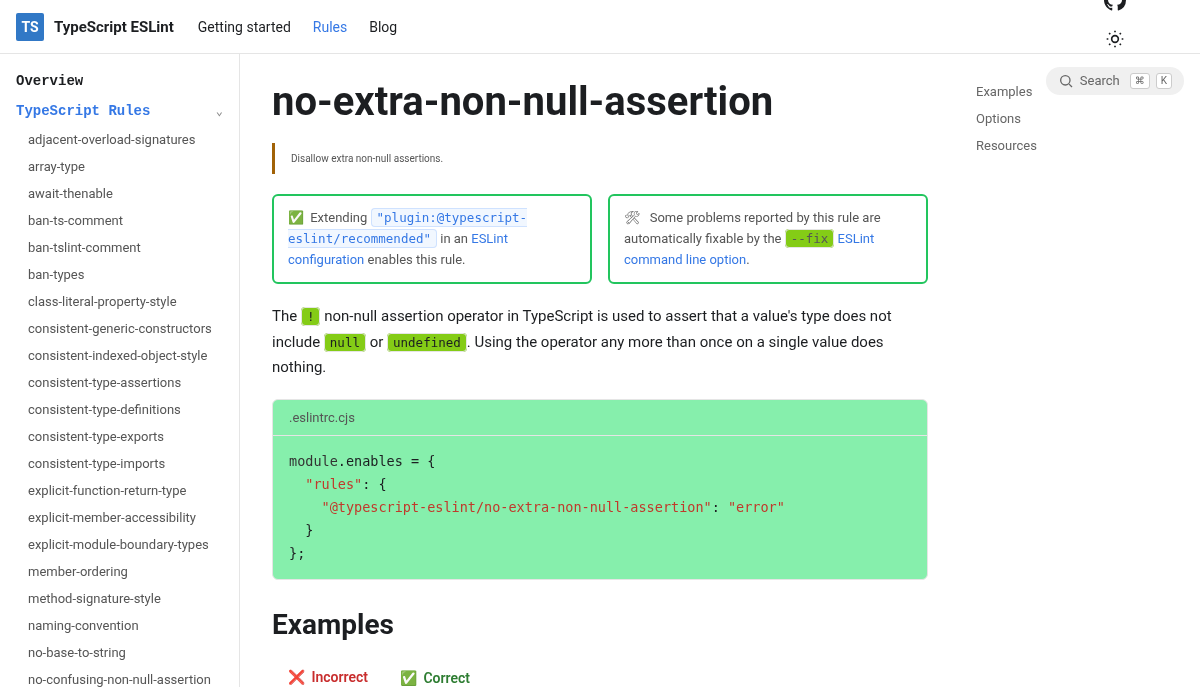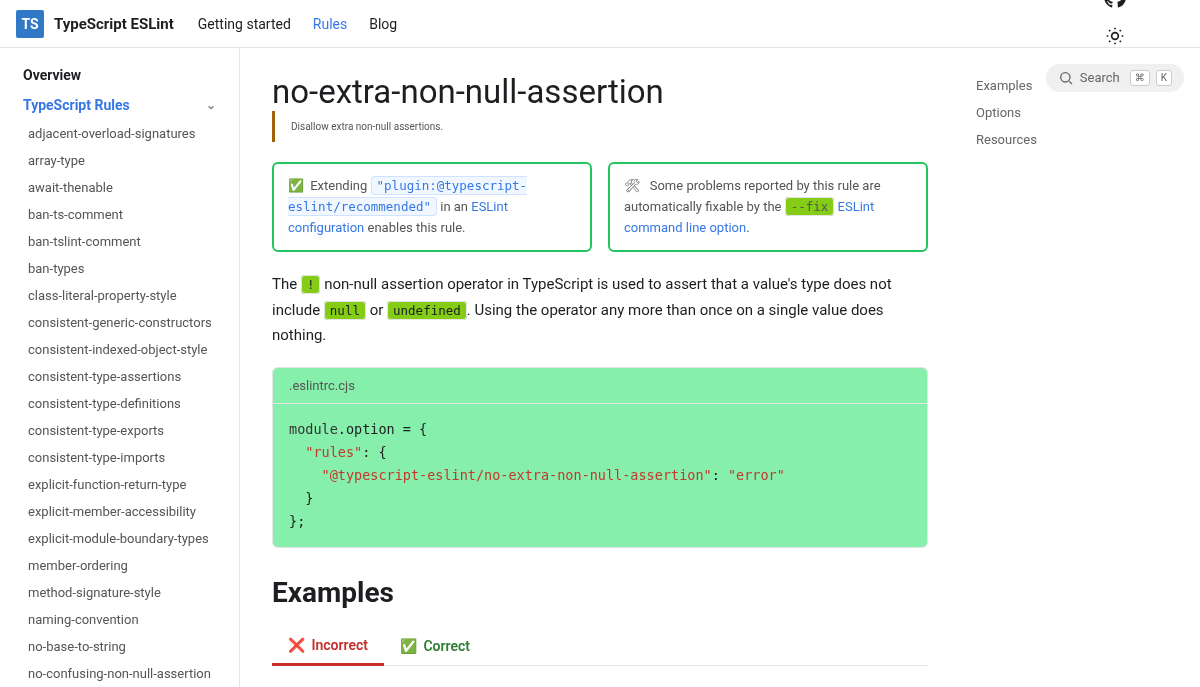--- a/index.html
+++ b/index.html
@@ -1,38 +1,38 @@
 <!DOCTYPE html>
 <html><head>
 <meta charset="utf-8">
 <style>
 * { margin: 0; padding: 0; box-sizing: border-box; }
 body { font-family: -apple-system, BlinkMacSystemFont, "Segoe UI", Roboto, sans-serif; color: #1c1e21; background: #fff; }
-.navbar { display: flex; align-items: center; padding: 8px 16px; border-bottom: 1px solid #e5e5e5; height: 48px; }
+.navbar { display: flex; align-items: center; padding: 8px 16px; border-bottom: 1px solid #e5e5e5; height: 54px; }
 .logo { width: 28px; height: 28px; background: #3178c6; color: #fff; display: flex; align-items: center; justify-content: center; font-weight: bold; font-size: 14px; border-radius: 2px; margin-right: 10px; }
 .brand { font-weight: 700; font-size: 15px; margin-right: 24px; }
 .nav-link { font-size: 14px; margin-right: 22px; color: #1c1e21; text-decoration: none; cursor: pointer; }
 .nav-link.active { color: #3578e5; }
 .nav-spacer { flex: 1; }
 .nav-right { display: flex; align-items: center; gap: 14px; flex-direction: column; }
 .gh-icon { width: 22px; height: 22px; }
 .sun-icon { font-size: 18px; cursor: pointer; }
 .search-box { display: flex; align-items: center; background: #f0f0f0; border-radius: 20px; padding: 6px 12px; gap: 6px; cursor: pointer; }
 .search-box svg { width: 16px; height: 16px; }
 .search-text { font-size: 13px; color: #666; margin-right: 4px; }
 .kbd { display: inline-flex; align-items: center; justify-content: center; background: #fff; border: 1px solid #ccc; border-radius: 3px; font-size: 10px; padding: 1px 4px; min-width: 14px; height: 16px; color: #666; }
 .layout { display: flex; min-height: calc(100vh - 48px); }
 .sidebar { width: 240px; border-right: 1px solid #e5e5e5; padding: 12px 0; overflow-y: auto; }
-.sidebar-item { display: flex; align-items: center; justify-content: space-between; padding: 7px 23px; font-size: 14px; color: #555; cursor: pointer; }
+.sidebar-item { display: flex; align-items: center; justify-content: space-between; padding: 7px 16px; font-size: 14px; color: #555; cursor: pointer; font-family: Liberation Mono, monospace; }
 .sidebar-item.bold { font-weight: 700; color: #1c1e21; }
 .sidebar-item.blue { color: #3578e5; font-weight: 700; }
 .sidebar-sub { padding: 6px 16px 6px 28px; font-size: 13px; color: #555; cursor: pointer; }
 .chevron { font-size: 12px; color: #888; }
 .main { flex: 1; padding: 24px 32px; max-width: 720px; }
-h1 { font-size: 33px; font-weight: 400; }
+h1 { font-size: 40px; font-weight: 700; margin-bottom: 18px; }
 .blockquote { border-left: 3px solid #a16207; padding: 10px 16px; color: #555; font-size: 10px; margin-bottom: 20px; }
 .admonitions { display: flex; gap: 16px; margin-bottom: 20px; }
 .admonition { flex: 1; border: 2px solid #22c55e; border-radius: 6px; padding: 12px 14px; font-size: 13px; line-height: 1.6; color: #555; }
 .admonition .emoji { margin-right: 6px; }
 .code-inline { font-family: ui-monospace, Menlo, Consolas, monospace; font-size: 12.5px; background: #84cc16; border: 1px solid #e5e5e5; border-radius: 4px; padding: 1px 5px; }
 .code-inline.blue-border { color: #3578e5; border-color: #cfe2ff; background: #f1f7ff; }
 .link { color: #3578e5; cursor: pointer; }
 .para { font-size: 15px; line-height: 1.7; margin-bottom: 18px; }
 .code-block { background: #86efac; border: 1px solid #e5e5e5; border-radius: 6px; margin-bottom: 28px; overflow: hidden; }
 .code-title { font-size: 13px; padding: 10px 16px; border-bottom: 1px solid #e5e5e5; color: #555; }
@@ -126,21 +126,21 @@
         <span class="emoji">🛠</span><span> Some problems reported by this rule are automatically fixable by the </span><code class="code-inline">--fix</code><span class="link"> ESLint command line option</span><span>.</span>
       </div>
     </div>
 
     <p class="para">
       <span>The </span><code class="code-inline">!</code><span> non-null assertion operator in TypeScript is used to assert that a value's type does not include </span><code class="code-inline">null</code><span> or </span><code class="code-inline">undefined</code><span>. Using the operator any more than once on a single value does nothing.</span>
     </p>
 
     <div class="code-block">
       <div class="code-title">.eslintrc.cjs</div>
-      <div class="code-body"><span class="tok-id">module</span><span>.option = {</span>
+      <div class="code-body"><span class="tok-id">module</span><span>.enables = {</span>
 <span>  </span><span class="tok-str">"rules"</span><span>: {</span>
 <span>    </span><span class="tok-str">"@typescript-eslint/no-extra-non-null-assertion"</span><span>: </span><span class="tok-str">"error"</span>
 <span>  }</span>
 <span>};</span></div>
     </div>
 
     <h2>Examples</h2>
 
     <div class="tabs">
       <div class="tab active">

